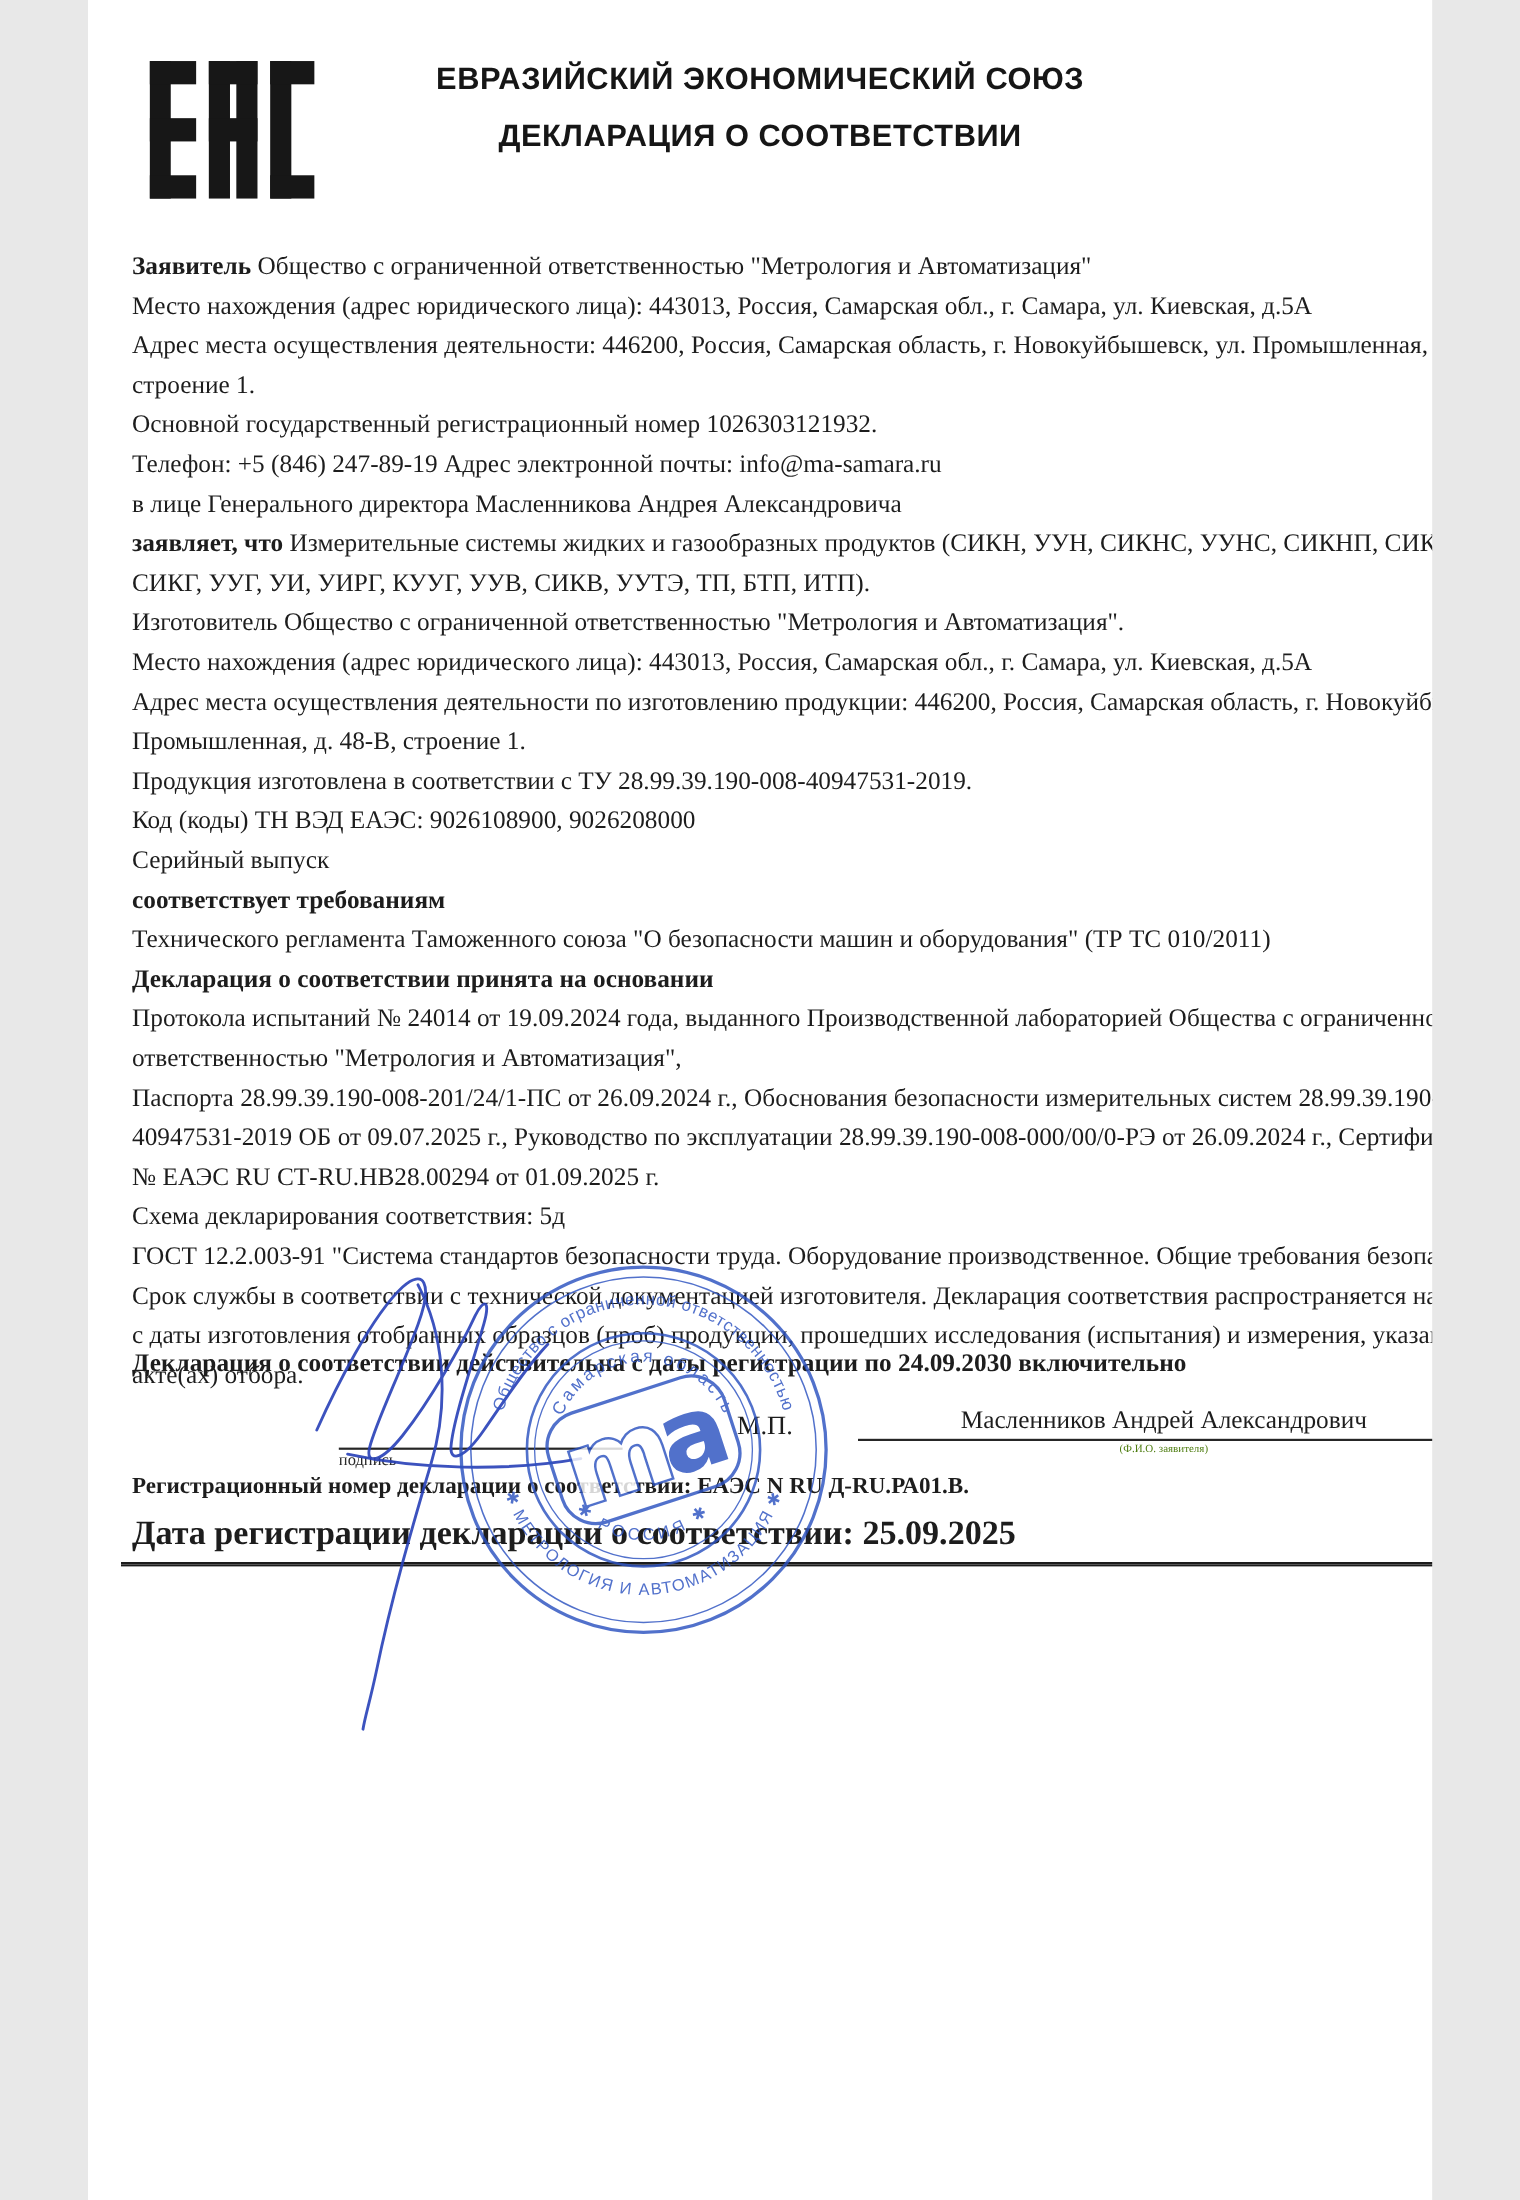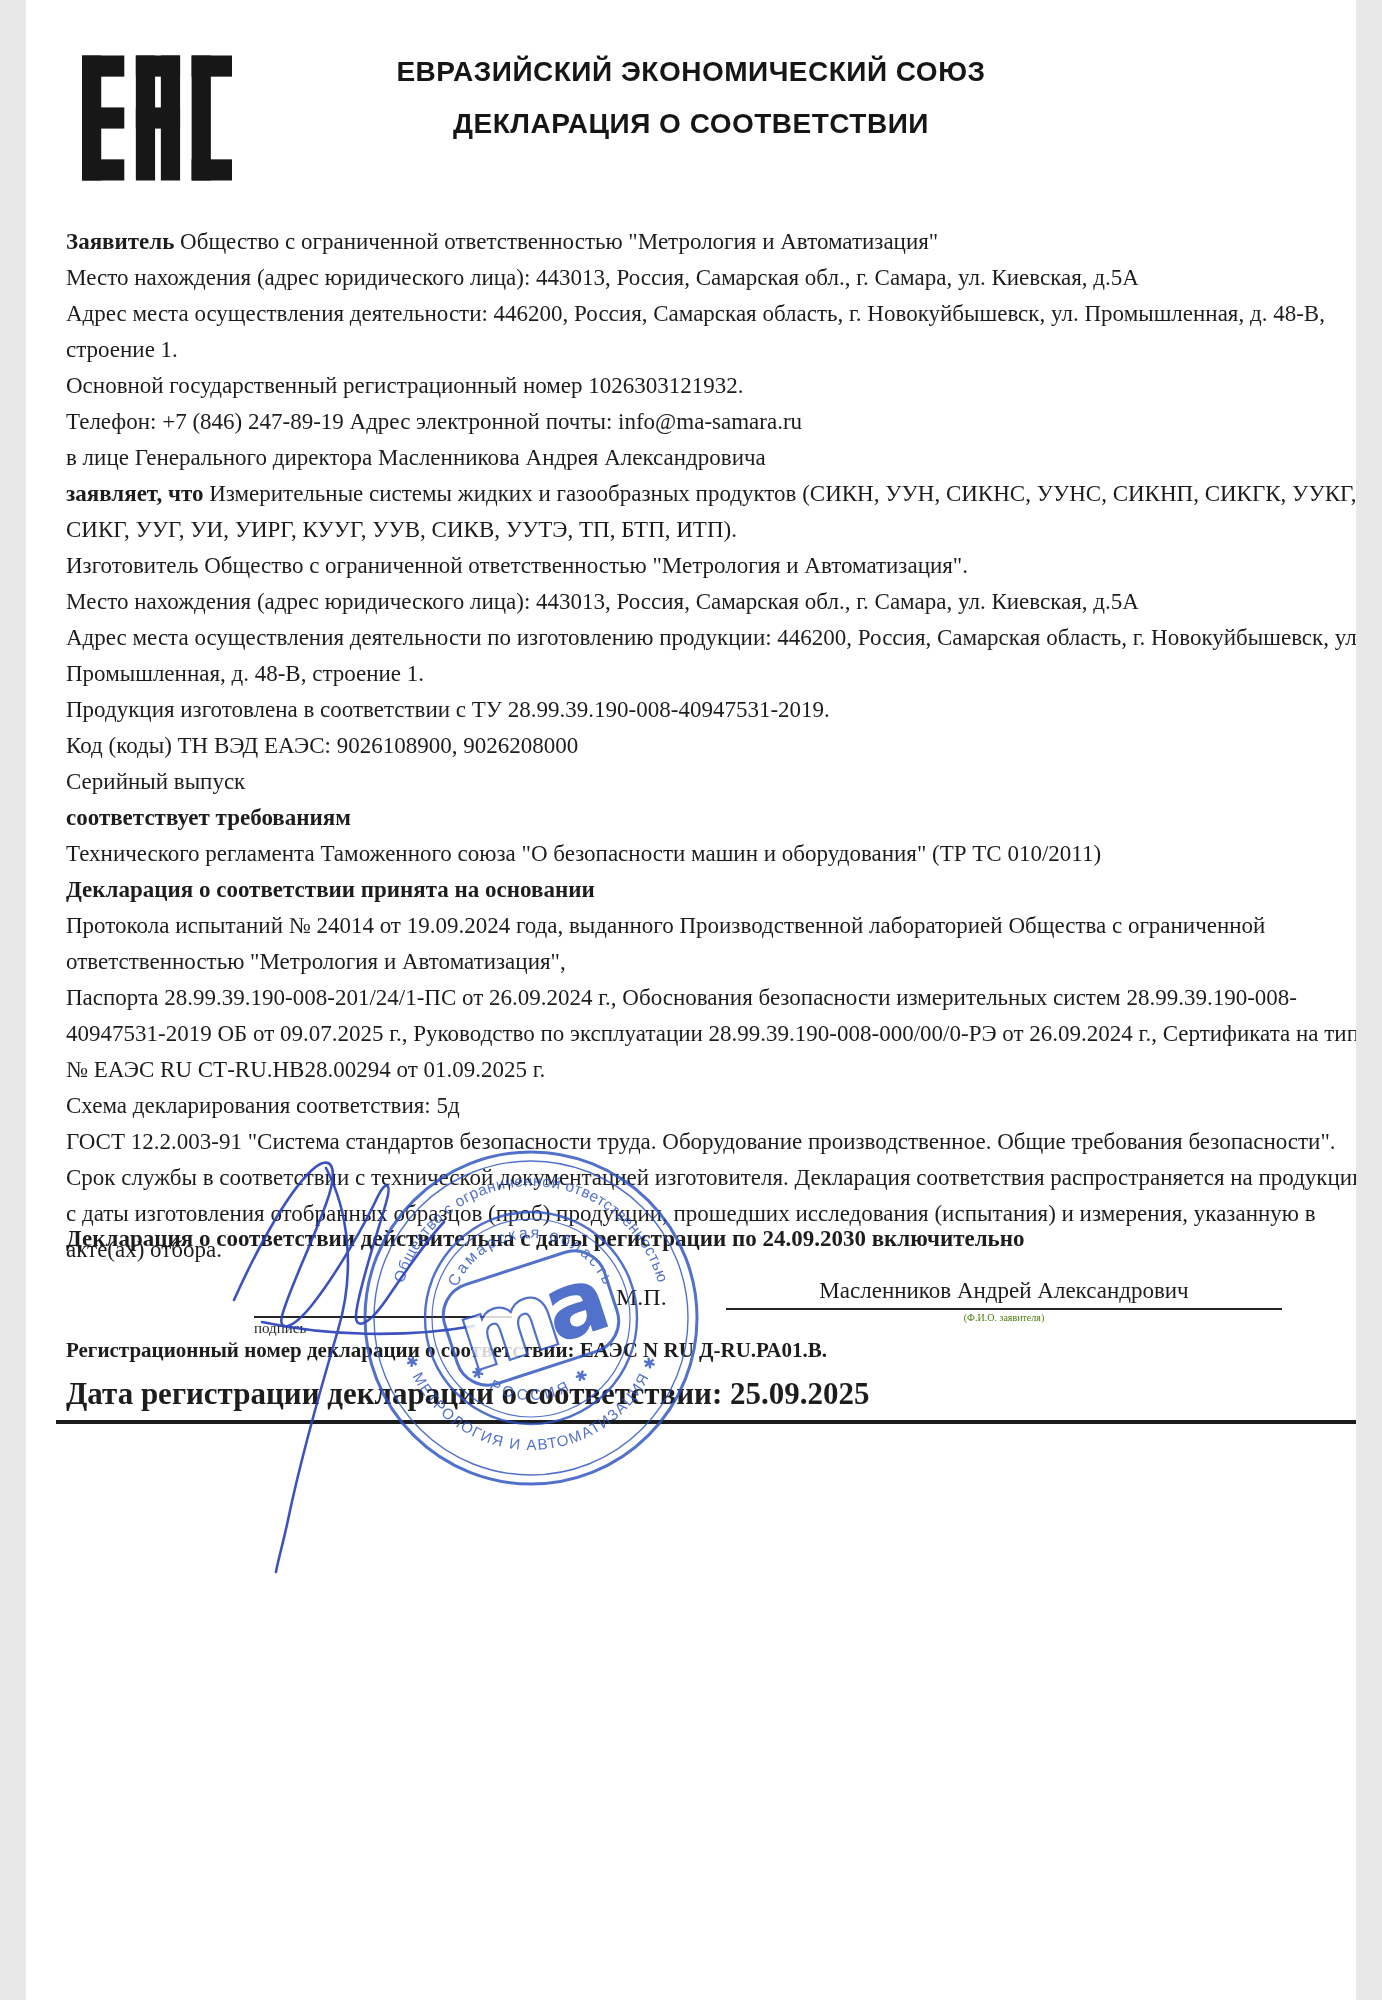--- a/index.html
+++ b/index.html
@@ -1,18 +1,18 @@
 <!DOCTYPE html>
 <html><head>
 <meta charset="utf-8">
 <style>
   html,body{margin:0;padding:0;background:#e8e8e8;}
   .page{
     position:relative;
-    width:1330px;height:2000px;
+    width:1222px;height:2000px;
     margin:0 auto;
     background:#ffffff;
     font-family:"Liberation Serif", serif;
     color:#1d1d1d;
     overflow:hidden;
   }
   
   .eac-logo{position:absolute;left:56px;top:52px;width:150px;height:132px;}
   .title-block{position:absolute;left:0;right:0;top:56px;text-align:center;
     font-family:"Liberation Sans", sans-serif;font-weight:bold;color:#161616;}
@@ -67,21 +67,21 @@
   <div class="title-block">
     <div class="title-line1">ЕВРАЗИЙСКИЙ ЭКОНОМИЧЕСКИЙ СОЮЗ</div>
     <div class="title-line2">ДЕКЛАРАЦИЯ О СООТВЕТСТВИИ</div>
   </div>
 
   <div class="doc-body">
     <p><b class="lead">Заявитель</b><span> Общество с ограниченной ответственностью "Метрология и Автоматизация"</span></p>
     <p><b class="lead"></b><span>Место нахождения (адрес юридического лица): 443013, Россия, Самарская обл., г. Самара, ул. Киевская, д.5А</span></p>
     <p><b class="lead"></b><span>Адрес места осуществления деятельности: 446200, Россия, Самарская область, г. Новокуйбышевск, ул. Промышленная, д. 48-В, строение 1.</span></p>
     <p><b class="lead"></b><span>Основной государственный регистрационный номер 1026303121932.</span></p>
-    <p><b class="lead"></b><span>Телефон: +7 (846) 247-89-19 Адрес электронной почты: info@ma-samara.ru</span></p>
+    <p><b class="lead"></b><span>Телефон: +5 (846) 247-89-19 Адрес электронной почты: info@ma-samara.ru</span></p>
     <p><b class="lead"></b><span>в лице Генерального директора Масленникова Андрея Александровича</span></p>
     <p><b class="lead">заявляет, что</b><span> Измерительные системы жидких и газообразных продуктов (СИКН, УУН, СИКНС, УУНС, СИКНП, СИКГК, УУКГ, СИКГ, УУГ, УИ, УИРГ, КУУГ, УУВ, СИКВ, УУТЭ, ТП, БТП, ИТП).</span></p>
     <p><b class="lead"></b><span>Изготовитель Общество с ограниченной ответственностью "Метрология и Автоматизация".</span></p>
     <p><b class="lead"></b><span>Место нахождения (адрес юридического лица): 443013, Россия, Самарская обл., г. Самара, ул. Киевская, д.5А</span></p>
     <p><b class="lead"></b><span>Адрес места осуществления деятельности по изготовлению продукции: 446200, Россия, Самарская область, г. Новокуйбышевск, ул. Промышленная, д. 48-В, строение 1.</span></p>
     <p><b class="lead"></b><span>Продукция изготовлена в соответствии с ТУ 28.99.39.190-008-40947531-2019.</span></p>
     <p><b class="lead"></b><span>Код (коды) ТН ВЭД ЕАЭС: 9026108900, 9026208000</span></p>
     <p><b class="lead"></b><span>Серийный выпуск</span></p>
     <p><b class="lead">соответствует требованиям</b><span></span></p>
     <p><b class="lead"></b><span>Технического регламента Таможенного союза "О безопасности машин и оборудования" (ТР ТС 010/2011)</span></p>

